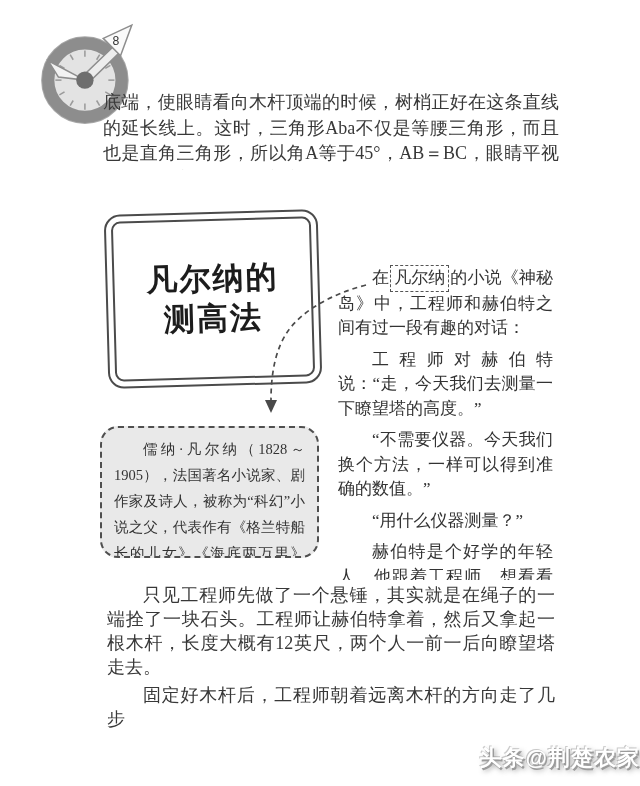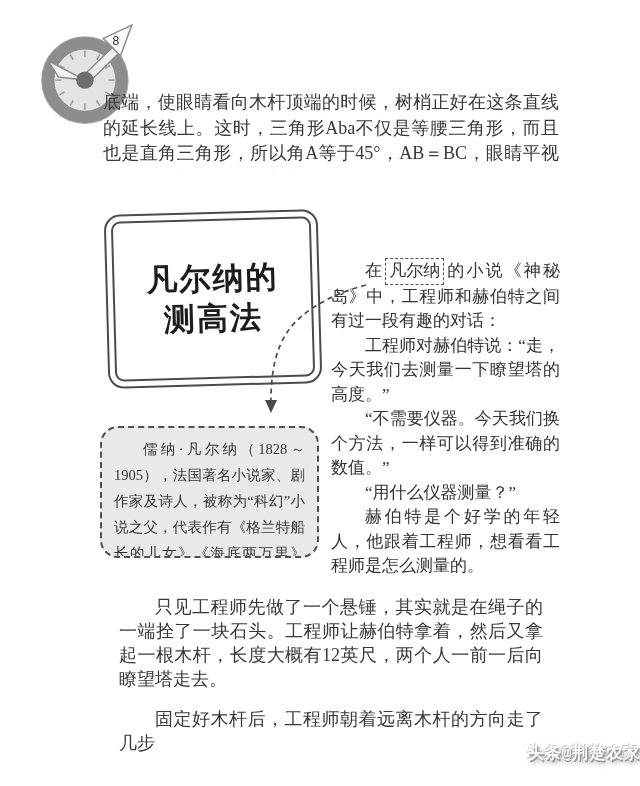--- a/index.html
+++ b/index.html
@@ -34,46 +34,46 @@
   }
 
   
   .connector{position:absolute;inset:0;width:640px;height:786px;pointer-events:none;z-index:5;}
 
   
   .right-col{
     position:absolute;left:331px;top:258px;width:229px;height:322px;overflow:hidden;
     font-size:17px;line-height:24.5px;text-align:justify;color:#333333;
   }
-  .right-col p{margin:0;text-indent:2em;}
+  .right-col p{margin:7px;text-indent:2em;}
   .verne-chip{
     border:1.5px dashed #555555;padding:0 3px;margin:0 1px;display:inline-block;text-indent:0;
   }
 
   
   .bio-box{
     position:absolute;left:100px;top:426px;width:219px;height:132px;box-sizing:border-box;
     background:#e9e9e9;border:2px dashed #4f4f4f;border-radius:18px;
     padding:8px 12px;overflow:hidden;z-index:1;
   }
   .bio-box p{
     margin:0;font-size:14.5px;line-height:26px;text-indent:2em;text-align:justify;color:#333333;
   }
 
   
   .story{
     position:absolute;left:103px;top:579px;width:456px;height:200px;overflow:hidden;
     font-size:18px;line-height:24px;text-align:justify;color:#383838;
   }
-  .story p{margin:16px;text-indent:2em;}
+  .story p{margin:4px;text-indent:2em;}
 
   
   .watermark{
     position:absolute;right:0px;top:743px;white-space:nowrap;z-index:10;
-    font-family:Liberation Mono, monospace;font-weight:bold;font-size:16px;letter-spacing:1px;
+    font-family:Liberation Sans, sans-serif;font-weight:bold;font-size:22px;letter-spacing:1px;
     color:#ffffff;
     text-shadow:1.5px 1.5px 0 #9b9b9b, 3px 3px 5px rgba(60,60,60,0.5), -1px -1px 0 #cccccc;
   }
 </style>
 </head>
 <body>
 
 <div class="page">
 
   <svg class="chapter-icon" viewBox="0 0 110 100">

